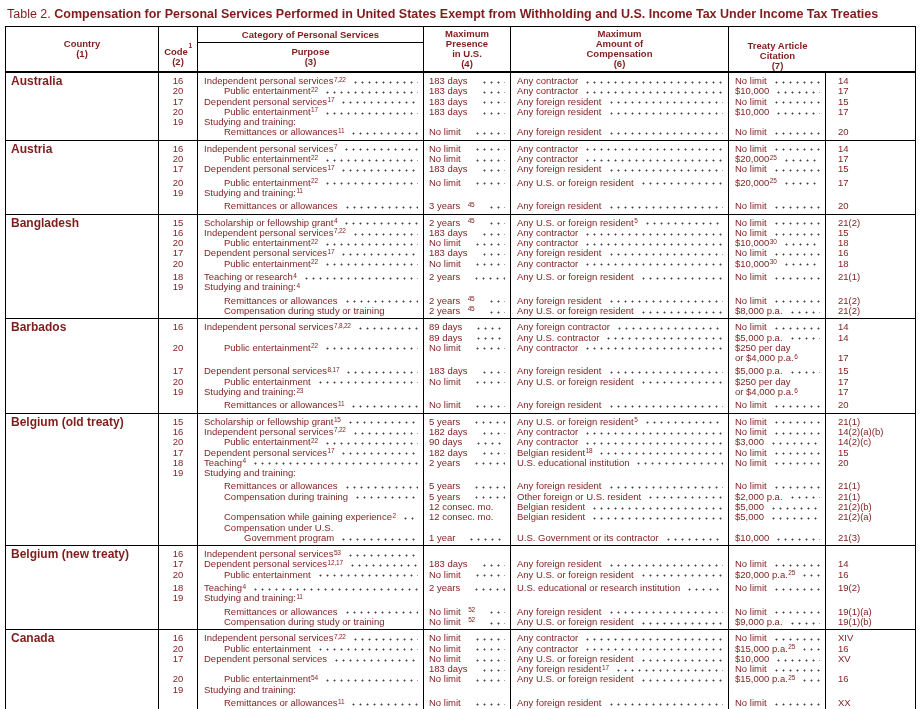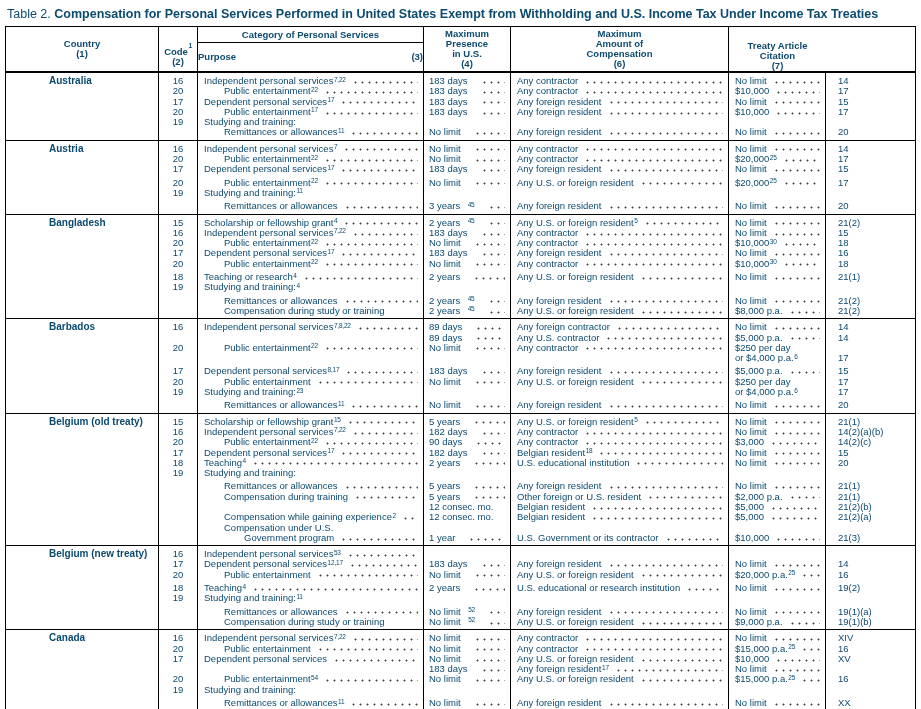--- a/index.html
+++ b/index.html
@@ -1,40 +1,40 @@
 <!DOCTYPE html>
 <html><head>
 <meta charset="utf-8">
 <style>
   html,body{margin:0;padding:0;background:#fff;}
-  .page{width:921px;height:709px;background:#fff;color:#0c4a6e;
+  .page{width:921px;height:709px;background:#fff;color:#7f1d1d;
         font-family:"Liberation Sans","DejaVu Sans",sans-serif;overflow:hidden;}
   .title{padding:7px 6px 5px 7px;font-size:12.5px;line-height:14px;}
   .t-pre{font-weight:normal;}
   .t-main{font-weight:bold;}
   .tbl{margin:0 5px;border:1.5px solid #000;}
   
   .hdr{display:grid;grid-template-columns:153px 39px 226px 87px 218px 97px 1fr;
        border-bottom:2px solid #000;height:44px;font-weight:bold;font-size:9.5px;line-height:10px;}
   .hcell{border-right:1px solid #000;display:flex;flex-direction:column;align-items:center;text-align:center;}
   .hc-country{justify-content:center;}
   .hc-code{justify-content:flex-end;padding-bottom:4px;}
   .hc-purpose{border-right:1px solid #000;display:flex;flex-direction:column;}
   .hc-cat{height:15px;border-bottom:1px solid #000;display:flex;align-items:center;justify-content:center;}
-  .hc-purp{flex:1;display:flex;flex-direction:row;align-items:center;justify-content:space-between;}
+  .hc-purp{flex:1;display:flex;flex-direction:column;align-items:center;justify-content:center;}
   .hc-presence{justify-content:center;}
   .hc-payer{justify-content:flex-end;padding-bottom:4px;}
   .hc-amount{justify-content:center;}
   .hc-cite{justify-content:flex-end;border-right:none;}
   sup{font-size:6.5px;line-height:1;position:relative;top:-2.5px;margin-left:0.5px;letter-spacing:-0.2px;}
   
   .block{display:grid;grid-template-columns:153px 39px 226px 87px 218px 97px 1fr;}
   .block + .block{border-top:1.5px solid #000;}
-  .country{grid-column:1;border-right:1px solid #000;font-weight:bold;font-size:10px;
-           line-height:10.3px;padding:3px 4px 0 5px;white-space:nowrap;overflow:hidden;margin-left:38px;}
+  .country{grid-column:1;border-right:1px solid #000;font-weight:bold;font-size:12px;
+           line-height:10.3px;padding:3px 4px 0 5px;white-space:nowrap;overflow:hidden;}
   .cell{display:flex;align-items:baseline;border-right:1px solid #000;font-size:9.5px;
         line-height:10.3px;white-space:nowrap;overflow:hidden;padding:0 2px 0 6px;}
   .cc{justify-content:center;padding:0;}
   .mc{padding-left:5px;gap:7px;}
   .tc{border-right:none;padding-left:12px;}
   .f{padding-top:3px;}
   .l{padding-bottom:2px;}
   .g{padding-top:3px;}
   .lead{flex:1 1 auto;min-width:6px;margin:0 3px 0 4px;align-self:stretch;
         background-image:radial-gradient(circle,#444 0.9px,transparent 1.1px);

